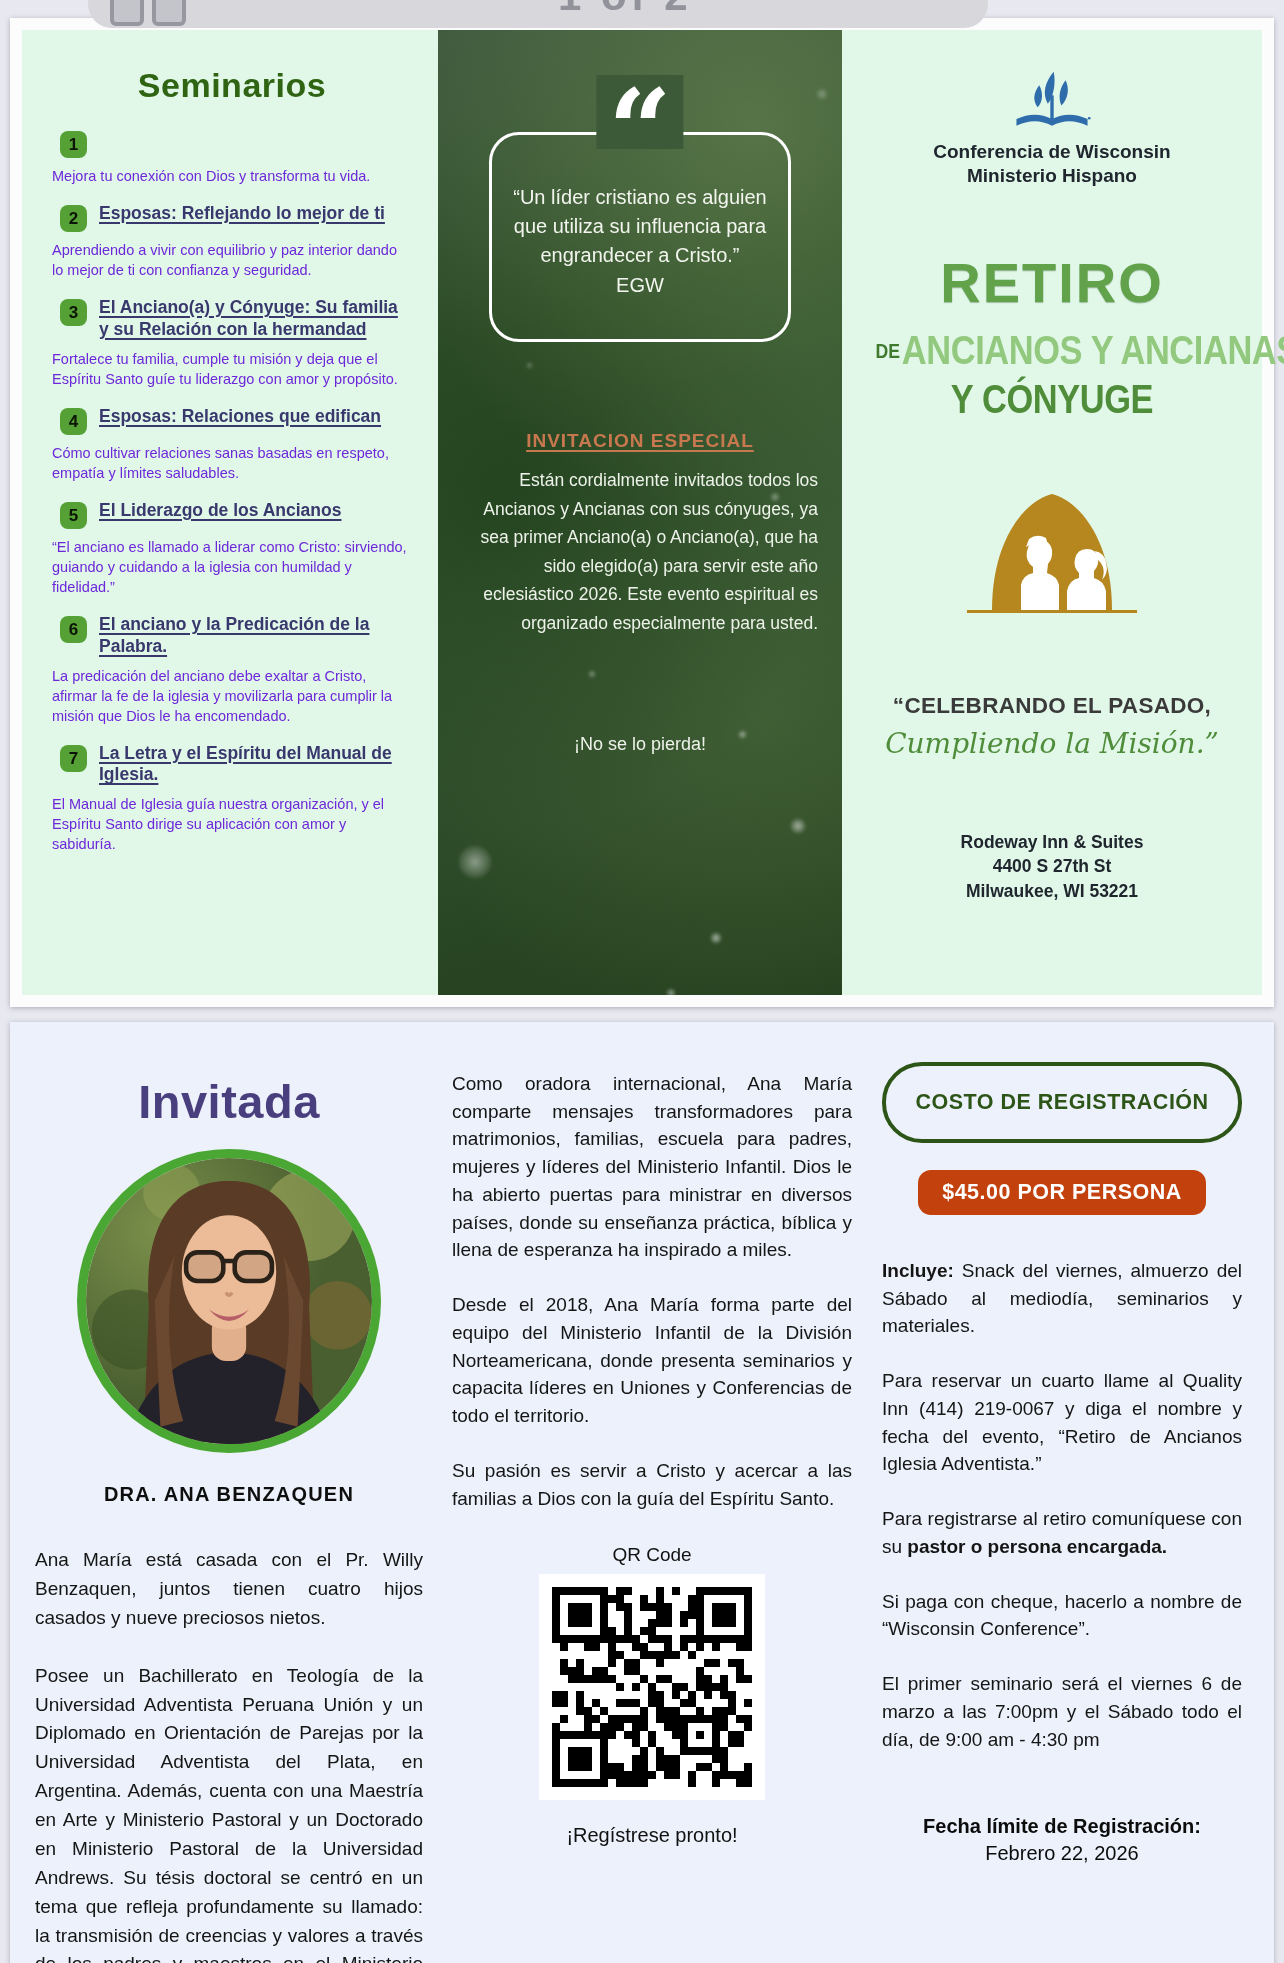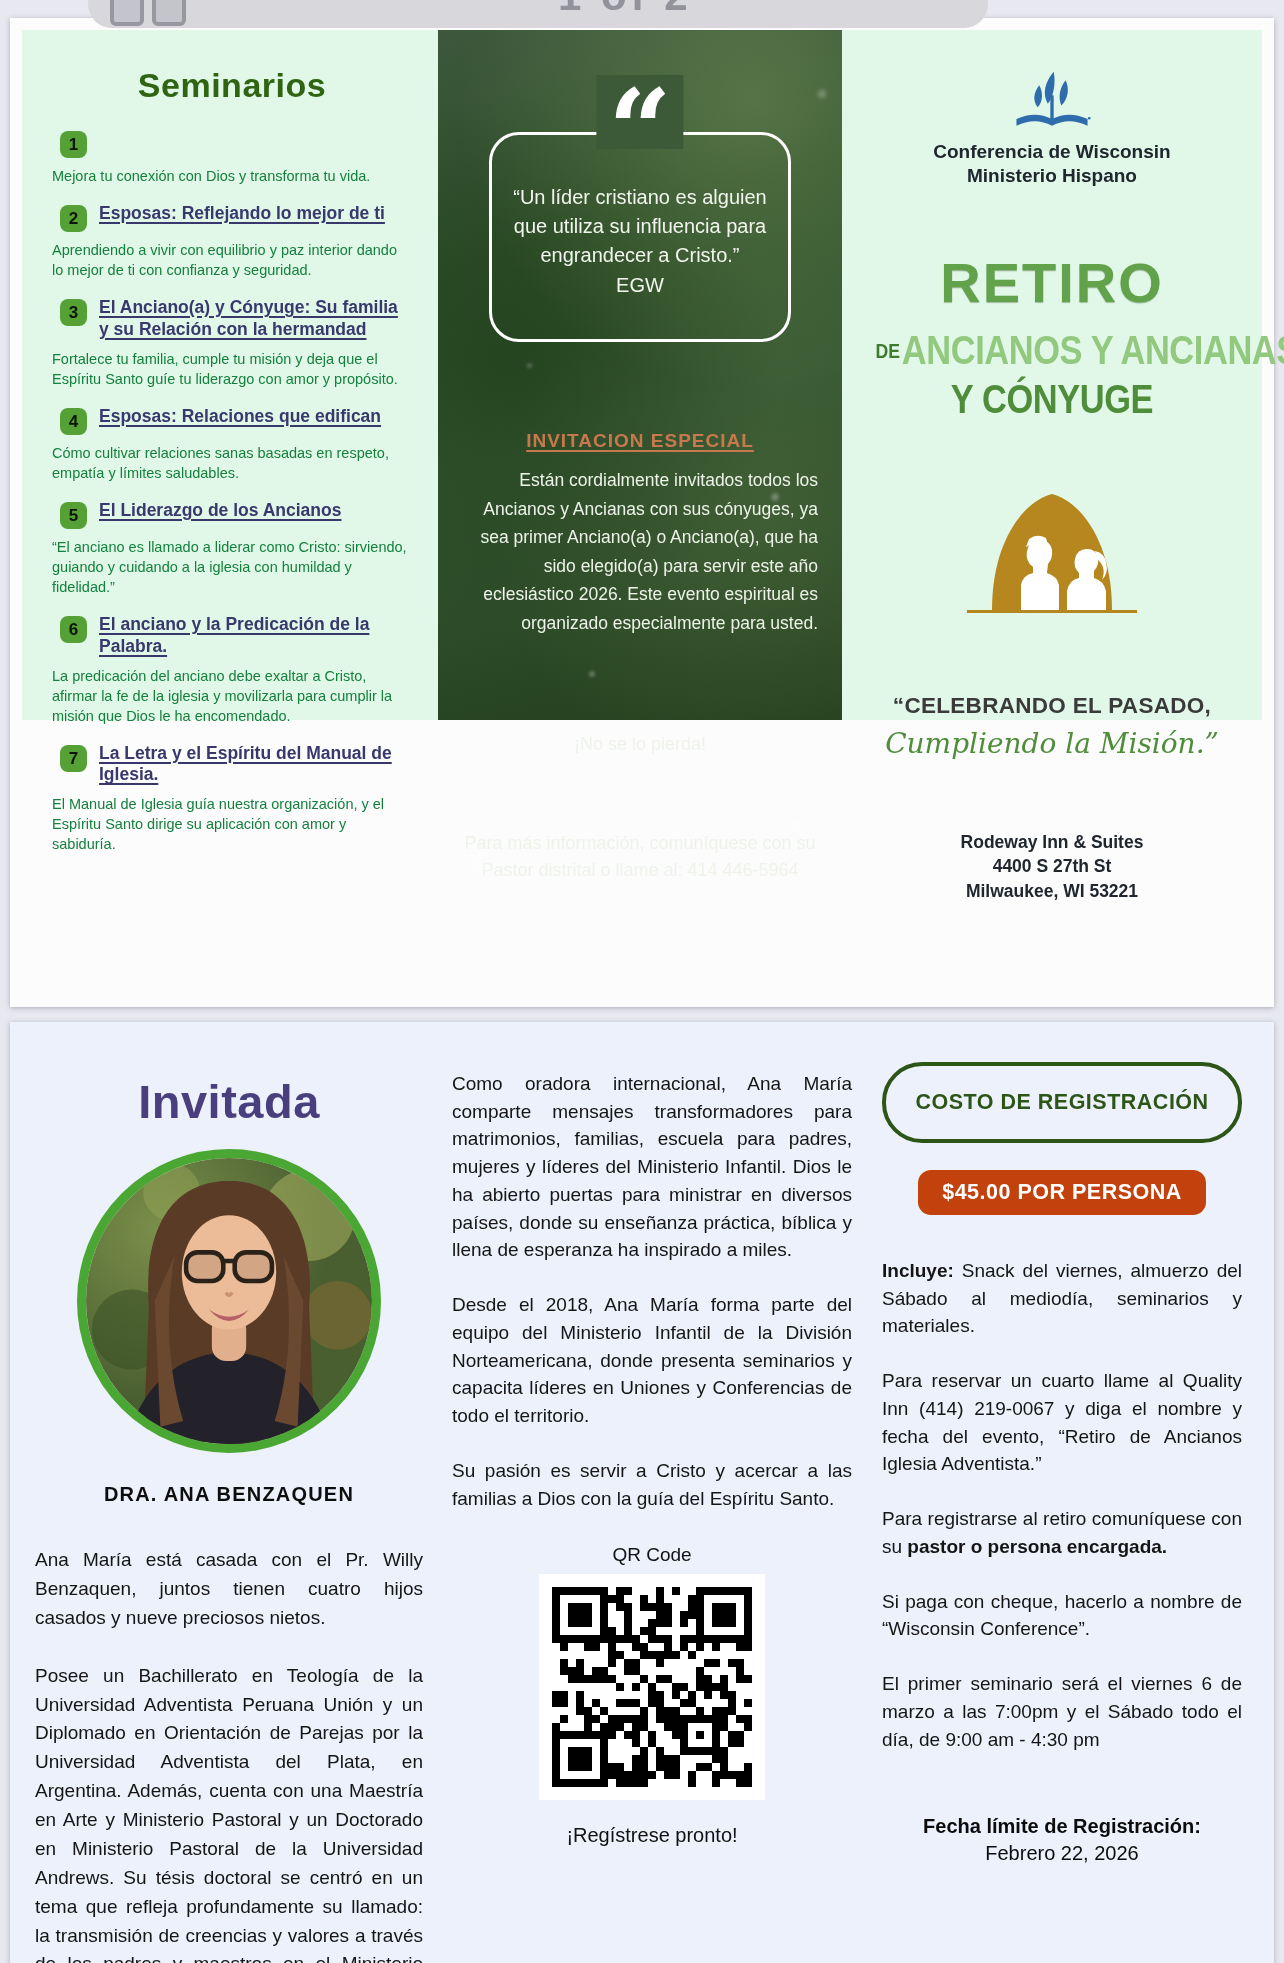--- a/index.html
+++ b/index.html
@@ -18,39 +18,39 @@
 
   
   #viewer-toolbar{
     position:absolute;top:-20px;left:88px;width:900px;height:48px;
     background:#d7d7dc;border-radius:24px;z-index:9;overflow:hidden;
   }
   .tb-icon{position:absolute;top:12px;width:26px;height:26px;border:4px solid #97979f;border-radius:6px;background:#c4c4cb;}
   #tb-text{position:absolute;left:470px;top:-8px;font-size:42px;font-weight:bold;color:#92929b;letter-spacing:4px;}
 
   
-  .panel{position:absolute;top:12px;height:690px;}
+  .panel{position:absolute;top:12px;height:965px;}
   #p1-left{left:12px;width:416px;background:#e1f8e9;padding:36px 26px 0 30px;box-sizing:border-box;}
   #p1-mid{left:428px;width:404px;
     background:
       radial-gradient(circle at 78% 10%, rgba(140,170,105,.38), transparent 42%),
       radial-gradient(circle at 18% 48%, rgba(25,55,20,.55), transparent 55%),
       radial-gradient(circle at 82% 72%, rgba(105,135,80,.30), transparent 46%),
       linear-gradient(165deg,#3c573c 0%,#30502b 30%,#355631 55%,#233e1d 100%);
   }
   #p1-right{left:832px;width:420px;background:#e1f8e9;text-align:center;}
 
   
   #seminars-title{font-size:34px;font-weight:bold;color:#2f6413;text-align:center;margin:0 0 24px 0;letter-spacing:.5px;}
   .sem-item-head{display:flex;align-items:flex-start;}
   .sem-badge{flex:0 0 27px;width:27px;height:27px;background:#55a135;border-radius:8px;
     color:#0b1405;font-weight:bold;font-size:17px;line-height:27px;text-align:center;margin:2px 12px 0 8px;}
   .sem-title{font-size:17.5px;line-height:1.25;font-weight:bold;color:#38386d;
     text-decoration:underline;text-decoration-thickness:1.5px;text-underline-offset:3px;}
-  .sem-desc{font-size:14.5px;line-height:1.38;color:#15803d;margin:8px 0 17px 0;}
+  .sem-desc{font-size:14.5px;line-height:1.38;color:#6d28d9;margin:8px 0 17px 0;}
 
   
   #quote-box{position:absolute;top:102px;left:50%;transform:translateX(-50%);
     width:296px;height:204px;border:3.5px solid #ffffff;border-radius:30px;}
   #quote-mark{position:absolute;top:-60px;left:50%;transform:translateX(-50%);
     font-family:"DejaVu Serif", serif;font-weight:bold;font-size:110px;line-height:1;
     color:#ffffff;background:#3c5a37;padding:0 12px;height:74px;overflow:hidden;}
   #quote-text{margin:48px 20px 0 20px;text-align:center;color:#f2f5ee;font-size:20px;line-height:1.45;}
   #quote-attrib{text-align:center;color:#f2f5ee;font-size:20px;margin-top:4px;}
   #inv-heading{position:absolute;top:400px;width:100%;text-align:center;
@@ -174,21 +174,20 @@
 
   <div class="panel" id="p1-mid">
     <div id="quote-box">
       <div id="quote-mark">“</div>
       <div id="quote-text">“Un líder cristiano es alguien que utiliza su influencia para engrandecer a Cristo.”</div>
       <div id="quote-attrib">EGW</div>
     </div>
     <div id="inv-heading">INVITACION ESPECIAL</div>
     <div id="inv-body">Están cordialmente invitados todos los Ancianos y Ancianas con sus cónyuges, ya sea primer Anciano(a) o Anciano(a), que ha sido elegido(a) para servir este año eclesiástico 2026. Este evento espiritual es organizado especialmente para usted.</div>
     <div id="inv-nomiss">¡No se lo pierda!</div>
-    <div id="inv-contact">Para más información, comuníquese con su Pastor distrital o llame al: 414 446-5964</div>
     <div id="bokeh-layer">
         <div class="bokeh" style="left: 20px; top: 815px; width: 34px; height: 34px; opacity: 0.45;"></div>
         <div class="bokeh" style="left: 352px; top: 788px; width: 16px; height: 16px; opacity: 0.55;"></div>
         <div class="bokeh" style="left: 272px; top: 902px; width: 12px; height: 12px; opacity: 0.6;"></div>
         <div class="bokeh" style="left: 228px; top: 958px; width: 10px; height: 10px; opacity: 0.5;"></div>
         <div class="bokeh" style="left: 150px; top: 640px; width: 8px; height: 8px; opacity: 0.4;"></div>
         <div class="bokeh" style="left: 300px; top: 700px; width: 9px; height: 9px; opacity: 0.5;"></div>
         <div class="bokeh" style="left: 88px; top: 332px; width: 7px; height: 7px; opacity: 0.3;"></div>
         <div class="bokeh" style="left: 332px; top: 462px; width: 10px; height: 10px; opacity: 0.4;"></div>
         <div class="bokeh" style="left: 378px; top: 58px; width: 12px; height: 12px; opacity: 0.3;"></div>

